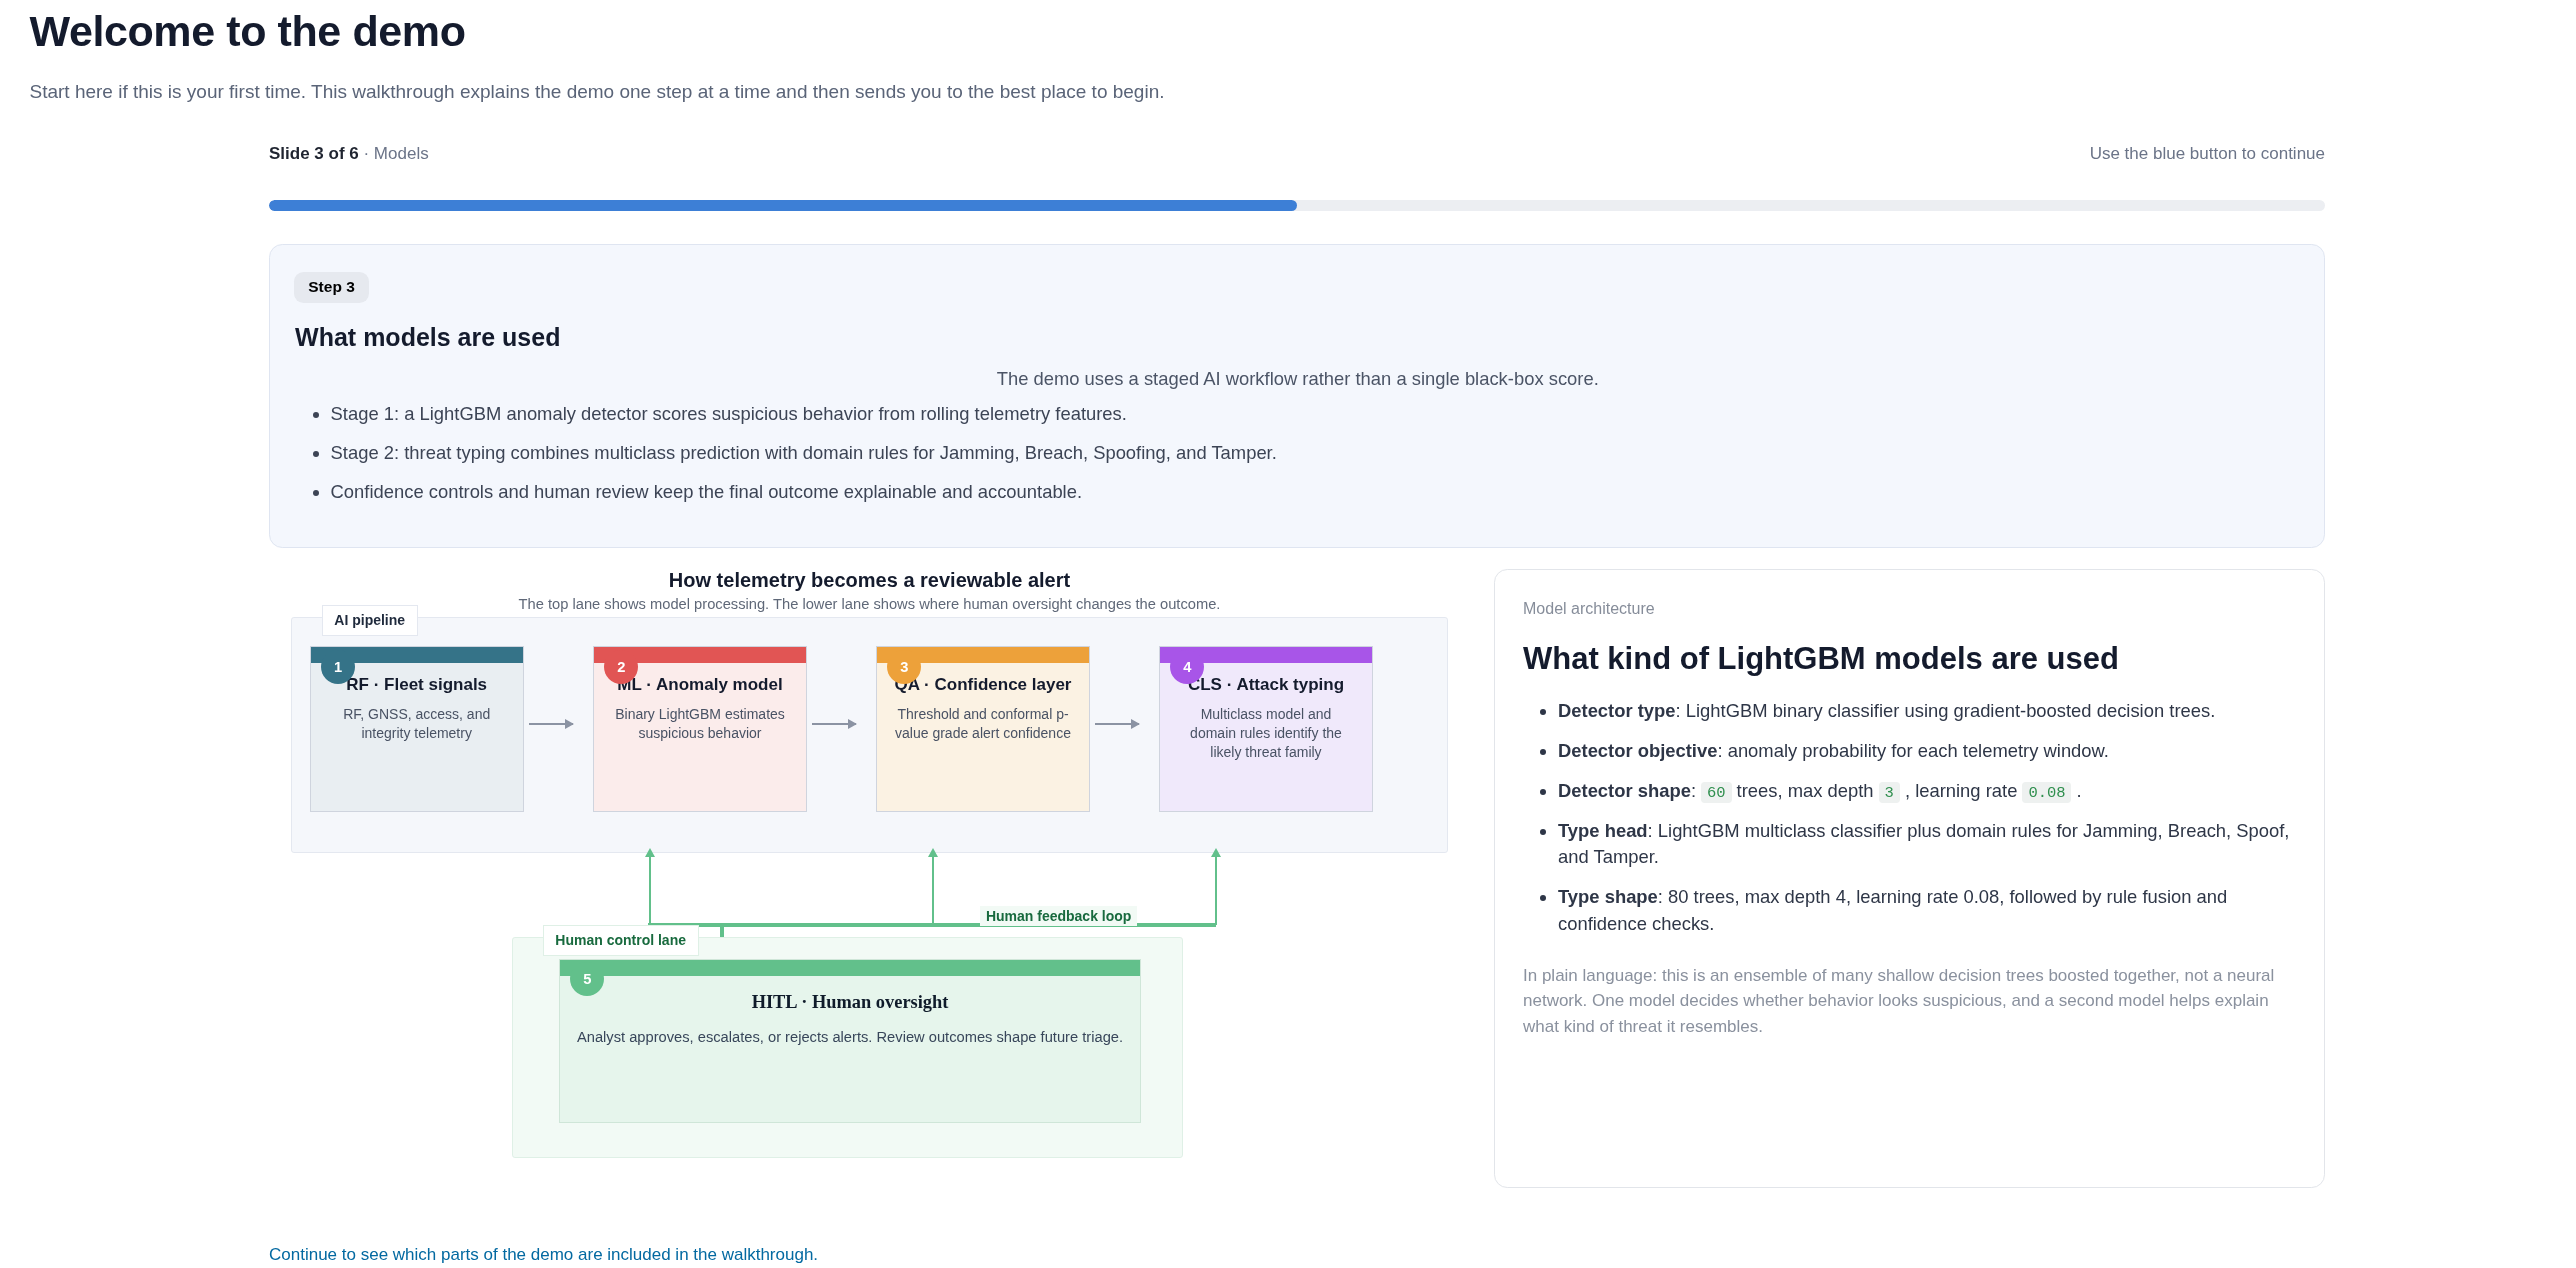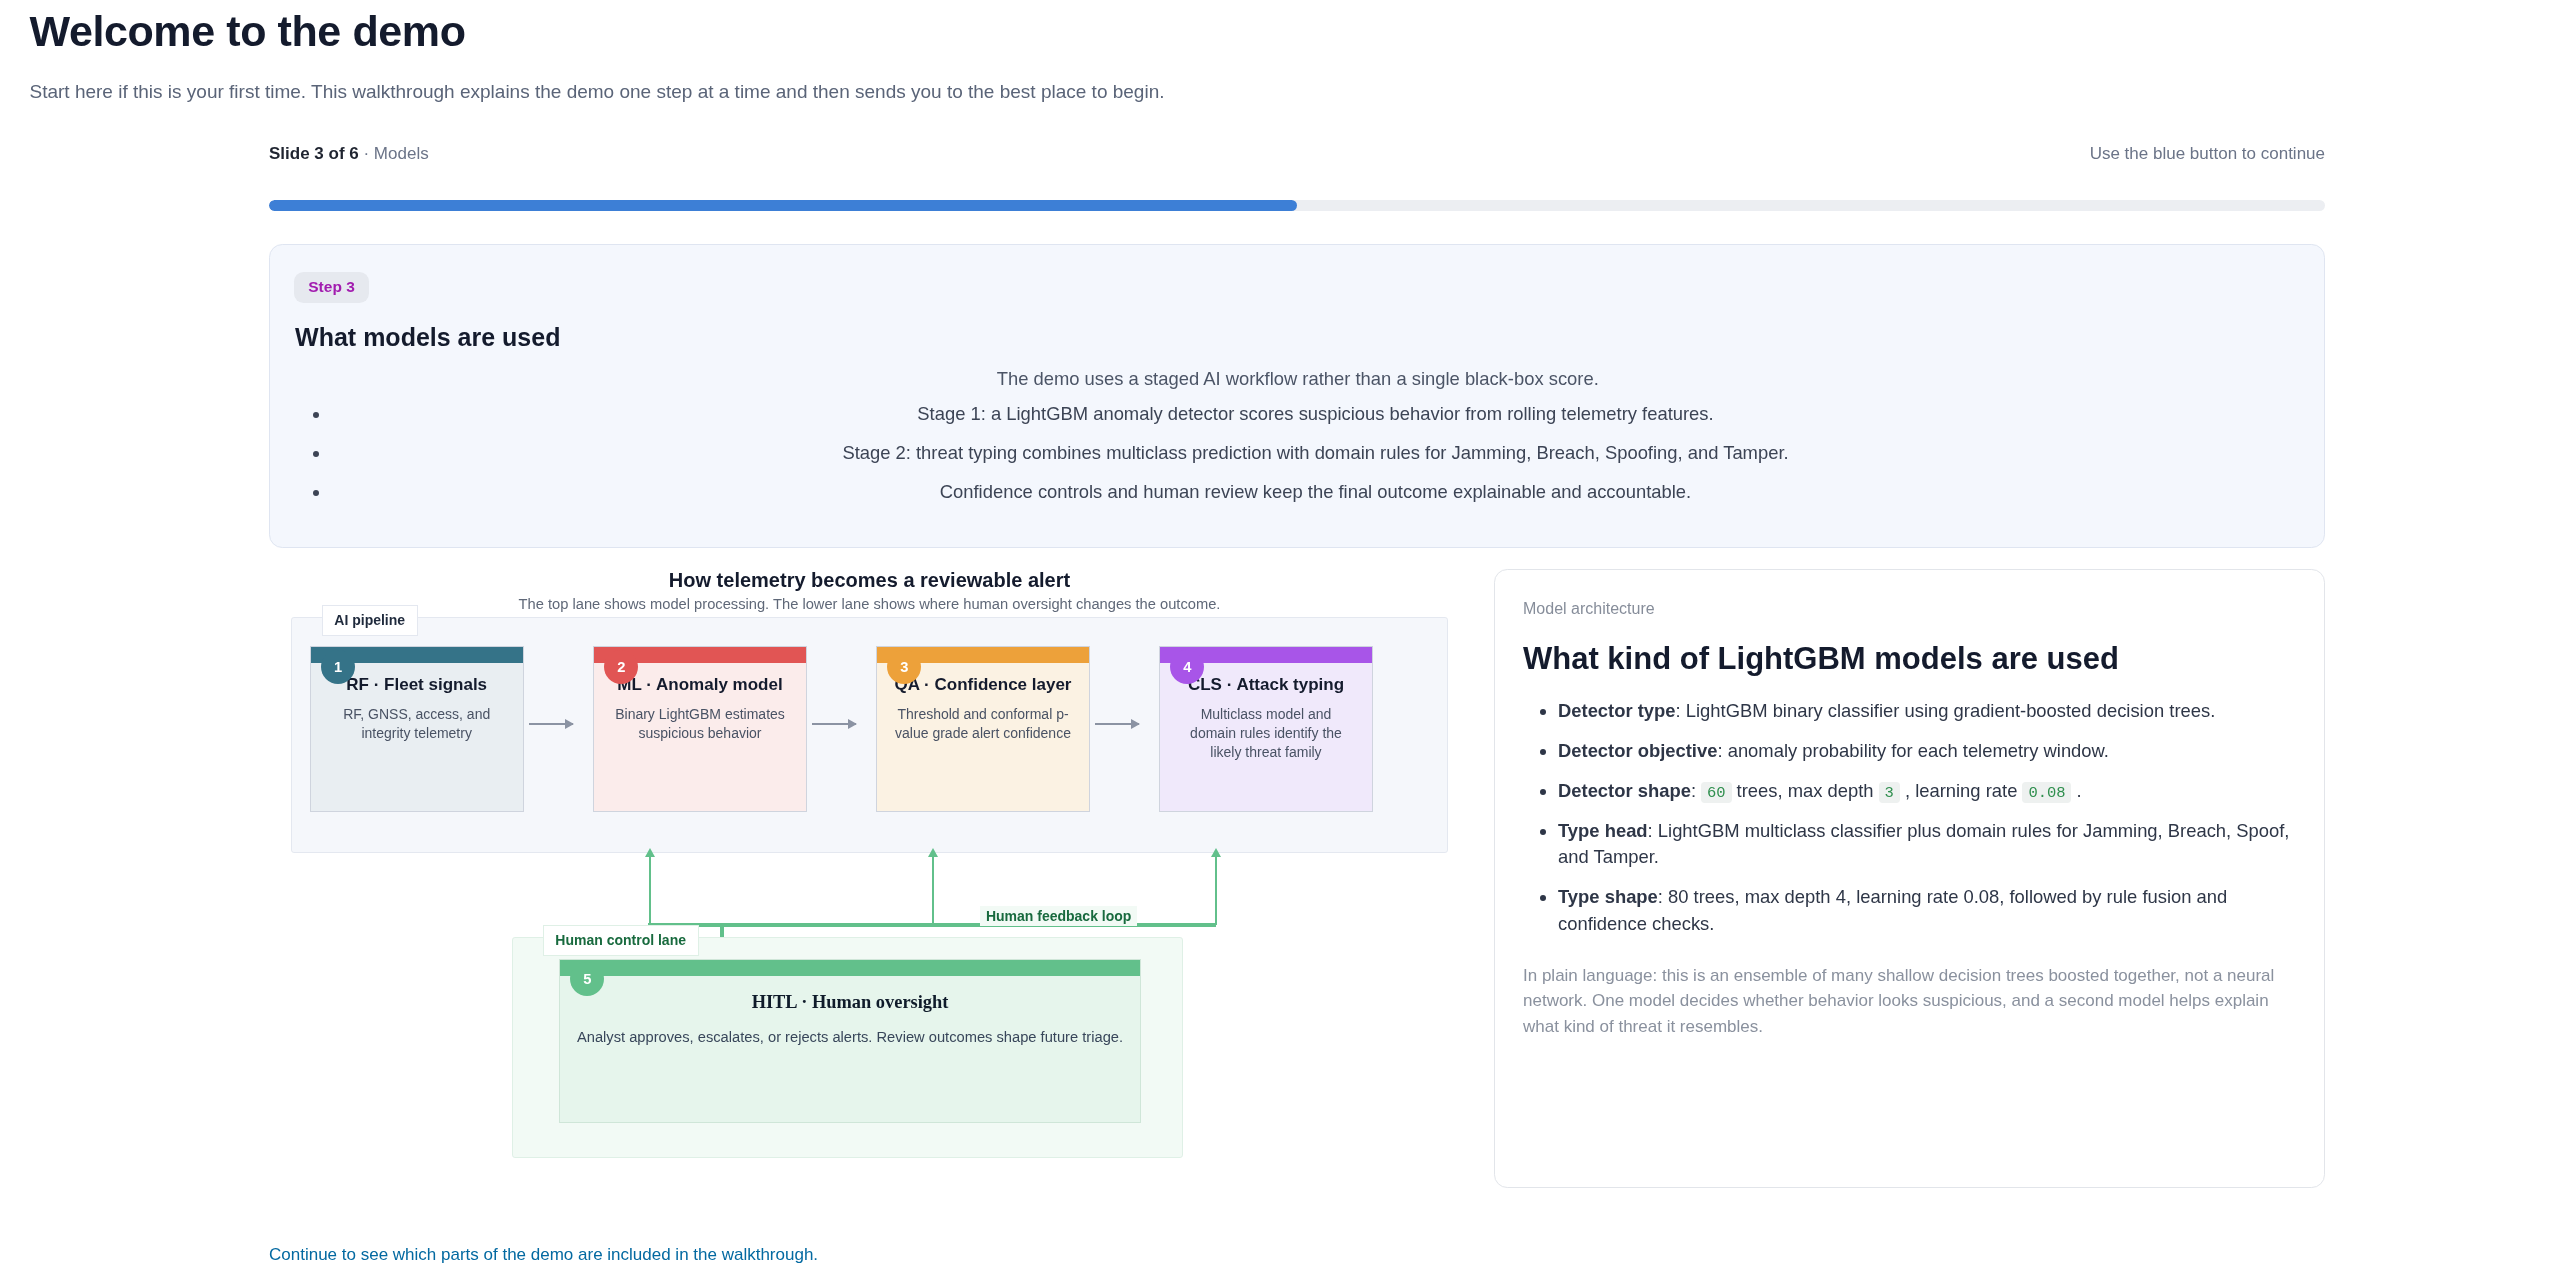--- a/index.html
+++ b/index.html
@@ -40,28 +40,28 @@
   }
   .bar-fill { height:100%; background:#3d7fd6; border-radius:6.6px; }
 
   
   .step-card {
     position:absolute; left:269px; top:244px; width:2056px; height:304px;
     background:#f4f7fd; border:0.7px solid #dfe5f1; border-radius:13.3px;
     padding: 26.5px 23.6px;
   }
   .step-badge {
-    display:inline-block; background:#e6e9ef; color:#a21caf;
+    display:inline-block; background:#e6e9ef; color:#000000;
     font-size:15.5px; font-weight:700; border-radius:9.6px;
     padding:6.6px 14.7px; margin-bottom:16px;
   }
   .step-title { font-size:25px; font-weight:800; color:#141b2d; margin: 4.4px 0 16px 1.5px; }
   .step-lead { font-size:18.4px; color:#4b5466; margin:0 0 11.8px 1.5px;text-align:center; }
   .step-list { margin:0; padding-left:37px; }
-  .step-list li { font-size:18.4px; color:#3c4455; line-height:1.35; margin-bottom:14px;text-align:center; }
+  .step-list li { font-size:18.4px; color:#3c4455; line-height:1.35; margin-bottom:14px; }
 
   
   .diagram-card {
     position:absolute; left:269px; top:569px; width:1201px; height:619px;
     background:#ffffff;
   }
   .diag-title { text-align:center; font-size:20px; font-weight:800; color:#141b2d; }
   .diag-sub { text-align:center; font-size:14.7px; color:#5f6878; margin-top:3.7px; }
 
   .lane {

